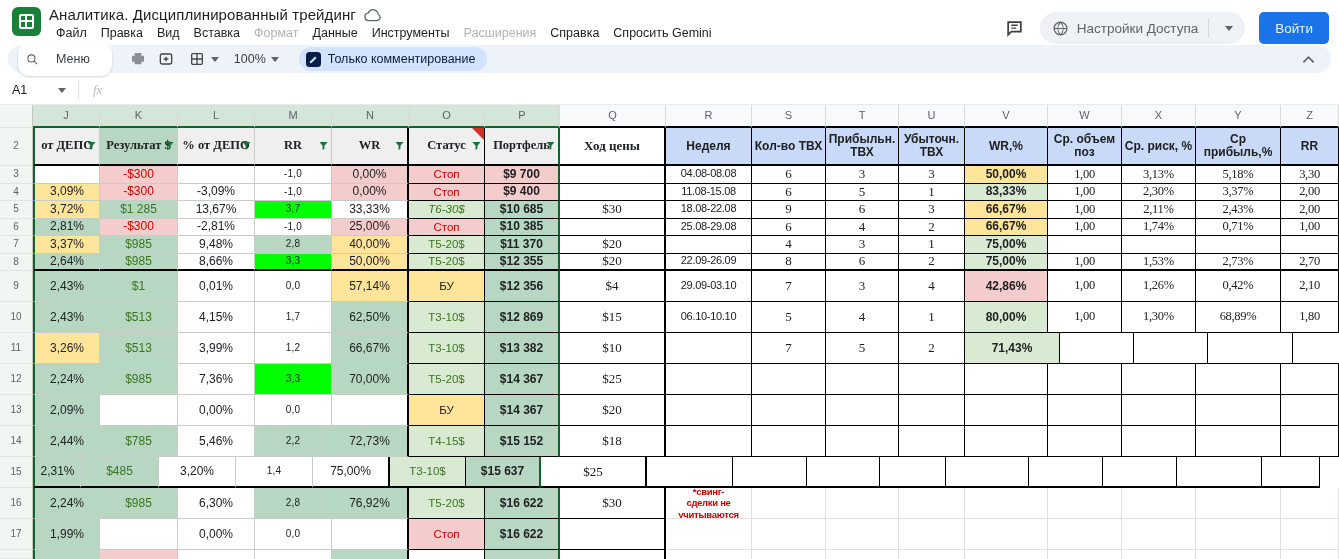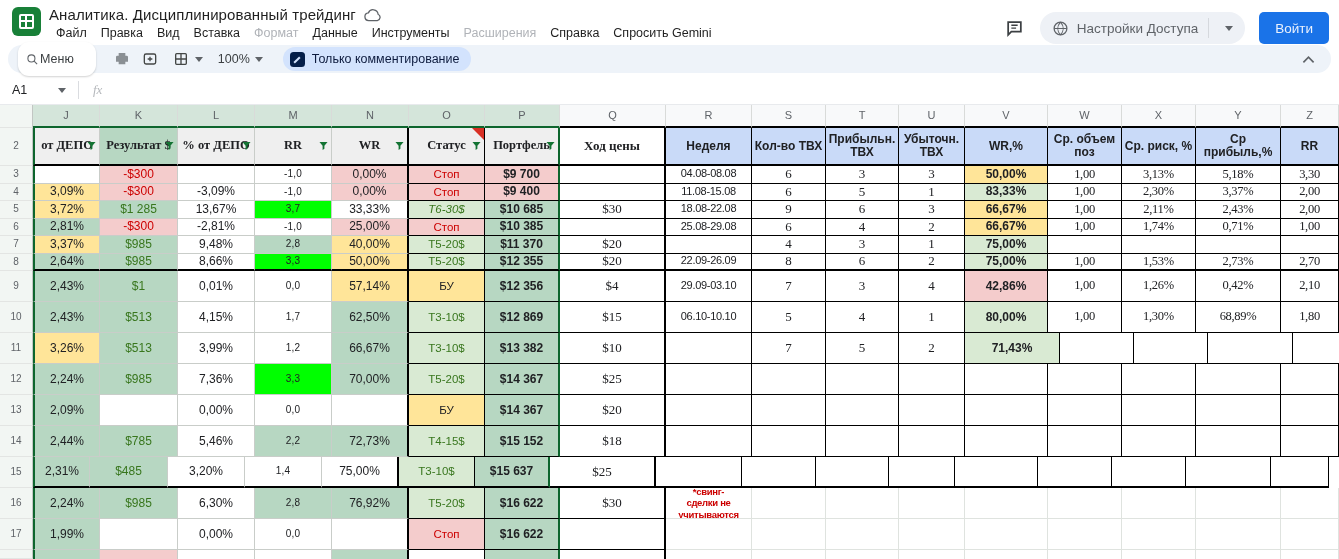--- a/index.html
+++ b/index.html
@@ -29,21 +29,21 @@
            border-top:5px solid #5f6368; }
   .caret-wrap { width:24px; display:flex; justify-content:center; }
   .signin { height:32px; padding:0 16px; background:#1a73e8; color:#eaf1fd; border:none; border-radius:5px;
             font-size:13.5px; font-family:inherit; display:flex; align-items:center; }
 
   
   .toolbar-row { padding:1px 8px 3px 8px; }
   .toolbar { height:28px; background:#eef3f9; border-radius:14px; display:flex; align-items:center;
              padding:0 10px; gap:4px; }
   .menu-pill { height:34px; background:#fff; border-radius:11px; box-shadow:0 1px 2px rgba(0,0,0,.18);
-               display:flex; align-items:center; gap:1px; padding:0 22px 0 8px; margin-right:10px; }
+               display:flex; align-items:center; gap:17px; padding:0 22px 0 8px; margin-right:10px; }
   .menu-pill span { font-size:12.5px; color:#3c4043; }
   .tb-icon { width:24px; height:22px; display:flex; align-items:center; justify-content:center; }
   .tb-group { display:flex; align-items:center; gap:2px; margin:0 3px; }
   .zoom-ctl { display:flex; align-items:center; gap:5px; margin:0 8px; font-size:12.5px; color:#3c4043; }
   .mode-chip { height:24px; background:#d3e3fd; border-radius:12px; display:flex; align-items:center;
                gap:7px; padding:0 12px 0 7px; margin-left:8px; }
   .mode-chip .chip-ic { width:15px; height:15px; background:#041e49; border-radius:3.5px; position:relative; }
   .mode-chip .chip-ic:before { content:""; position:absolute; left:3px; top:7px; width:8px; height:2px;
                background:#d3e3fd; transform:rotate(-45deg); }
   .mode-chip span { font-size:12.5px; color:#0d1b3e; }
@@ -543,21 +543,21 @@
         <div class="cell f-rser" style="width: 73px; height: 31px; border-right: 1px solid rgb(0, 0, 0); border-bottom: 1px solid rgb(0, 0, 0);"></div>
         <div class="cell f-rser" style="width: 66px; height: 31px; border-right: 1px solid rgb(0, 0, 0); border-bottom: 1px solid rgb(0, 0, 0);"></div>
         <div class="cell f-bold" style="width: 83px; height: 31px; border-right: 1px solid rgb(0, 0, 0); border-bottom: 1px solid rgb(0, 0, 0);"></div>
         <div class="cell f-rser2" style="width: 74px; height: 31px; border-right: 1px solid rgb(0, 0, 0); border-bottom: 1px solid rgb(0, 0, 0);"></div>
         <div class="cell f-rser2" style="width: 74px; height: 31px; border-right: 1px solid rgb(0, 0, 0); border-bottom: 1px solid rgb(0, 0, 0);"></div>
         <div class="cell f-rser2" style="width: 85px; height: 31px; border-right: 1px solid rgb(0, 0, 0); border-bottom: 1px solid rgb(0, 0, 0);"></div>
         <div class="cell f-rser2" style="width: 58px; height: 31px; border-right: 1px solid rgb(0, 0, 0); border-bottom: 1px solid rgb(0, 0, 0);"></div>
       </div>
       <div class="grow">
         <div class="cell gut" style="width: 33px; height: 31px;">15</div>
-        <div class="cell f-num bg-g" style="width: 57px; height: 31px; border-right: 1px solid rgb(201, 205, 201); border-bottom: 2px solid rgb(0, 0, 0); border-left: 2px solid rgb(13, 101, 45);">2,31%</div>
+        <div class="cell f-num bg-g" style="width: 48px; height: 31px; border-right: 1px solid rgb(201, 205, 201); border-bottom: 2px solid rgb(0, 0, 0); border-left: 2px solid rgb(13, 101, 45);">2,31%</div>
         <div class="cell f-num bg-g tx-g" style="width: 78px; height: 31px; border-right: 1px solid rgb(201, 205, 201); border-bottom: 2px solid rgb(0, 0, 0);">$485</div>
         <div class="cell f-num" style="width: 77px; height: 31px; border-right: 1px solid rgb(201, 205, 201); border-bottom: 2px solid rgb(0, 0, 0);">3,20%</div>
         <div class="cell f-small" style="width: 77px; height: 31px; border-right: 1px solid rgb(201, 205, 201); border-bottom: 2px solid rgb(0, 0, 0);">1,4</div>
         <div class="cell f-num" style="width: 77px; height: 31px; border-right: 2px solid rgb(0, 0, 0); border-bottom: 2px solid rgb(0, 0, 0);">75,00%</div>
         <div class="cell f-status bg-lg tx-g" style="width: 76px; height: 31px; border-right: 1px solid rgb(0, 0, 0); border-bottom: 2px solid rgb(0, 0, 0);">Т3-10$</div>
         <div class="cell f-bold bg-g" style="width: 75px; height: 31px; border-right: 2px solid rgb(13, 101, 45); border-bottom: 2px solid rgb(0, 0, 0);">$15 637</div>
         <div class="cell f-serif" style="width: 106px; height: 31px; border-right: 2px solid rgb(0, 0, 0); border-bottom: 2px solid rgb(0, 0, 0);">$25</div>
         <div class="cell f-date" style="width: 86px; height: 31px; border-right: 1px solid rgb(0, 0, 0); border-bottom: 2px solid rgb(0, 0, 0);"></div>
         <div class="cell f-rser" style="width: 74px; height: 31px; border-right: 1px solid rgb(0, 0, 0); border-bottom: 2px solid rgb(0, 0, 0);"></div>
         <div class="cell f-rser" style="width: 73px; height: 31px; border-right: 1px solid rgb(0, 0, 0); border-bottom: 2px solid rgb(0, 0, 0);"></div>

